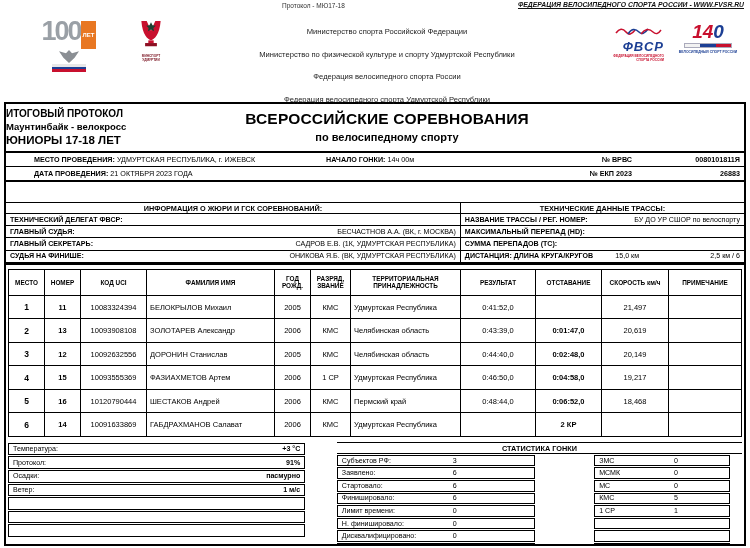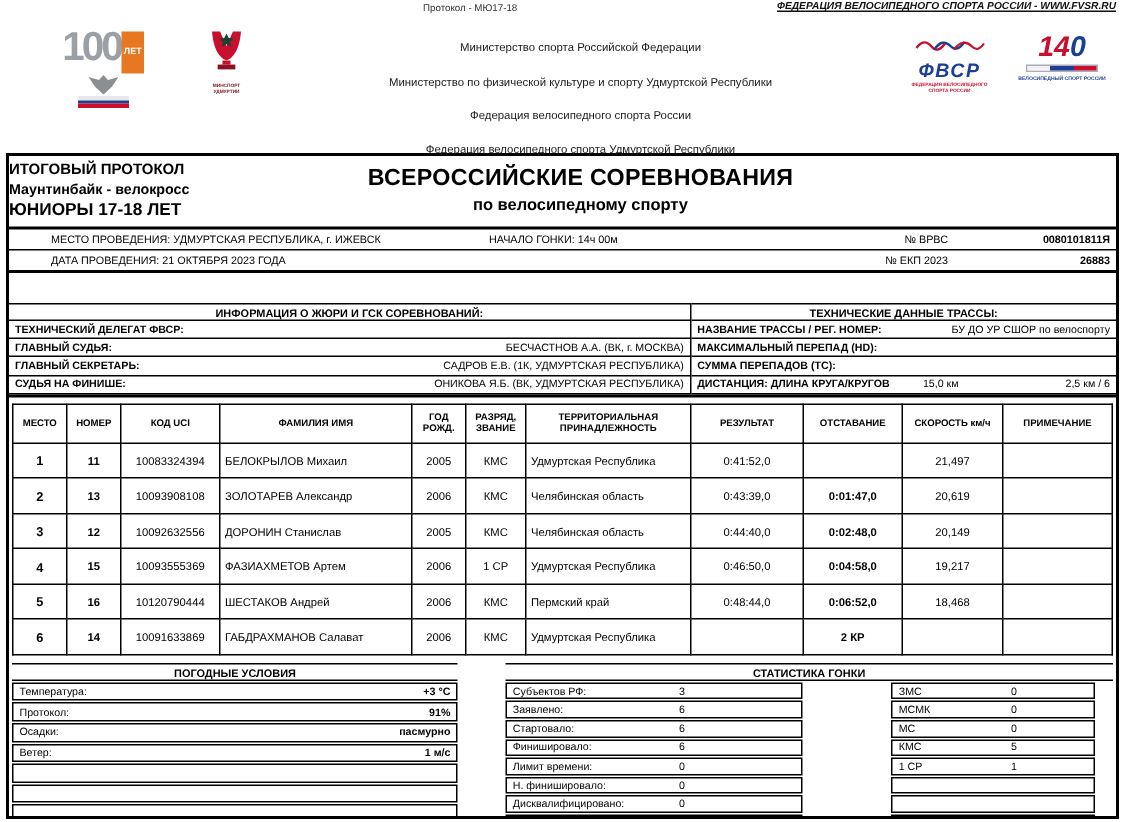--- a/index.html
+++ b/index.html
@@ -1,18 +1,18 @@
 <!DOCTYPE html>
 <html><head>
 <meta charset="utf-8">
 <style>
   * { box-sizing: border-box; margin: 0; padding: 0; }
   html,body { width: 750px; height: 548px; background: #fff; }
   body { font-family: "Liberation Sans", sans-serif; color: #000; position: relative; overflow: hidden; }
-  .b { font-weight: normal; padding-left: 24px; }
+  .b { font-weight: bold; padding-left: 24px; }
 
   
   .top-strip { position: relative; height: 12px; }
   .protocol-ref { position: absolute; left: 282px; top: 2px; font-size: 6.5px; color: #333; }
   .fed-link { position: absolute; right: 6px; top: 1px; font-size: 6.8px; font-weight: bold; font-style: italic; text-decoration: underline; color: #111; }
 
   
   .header-row { display: flex; height: 90px; padding: 0 6px; }
   .logos-left { width: 172px; display: flex; gap: 26px; padding: 6px 0 0 24px; }
   .logos-right { width: 148px; display: flex; gap: 12px; padding: 10px 4px 0 0; justify-content: flex-end; }
@@ -31,21 +31,21 @@
   .l100-ribbon i { display: block; height: 2.5px; }
   .l100-ribbon .w { background: #e8e8e8; }
   .l100-ribbon .bl { background: #1c3f94; }
   .l100-ribbon .r { background: #c8102e; }
 
   
   .logoCup { width: 34px; text-align: center; padding-top: 2px; }
   .cup-cap { font-size: 3.2px; color: #7a1220; font-weight: bold; line-height: 4px; }
 
   
-  .logoFvsr { width: 62px; text-align: center; }
+  .logoFvsr { width: 62px; text-align: right; }
   .fvsr-text { font-size: 13px; font-weight: bold; font-style: italic; color: #1c3f94; letter-spacing: 1px; line-height: 13px; }
   .fvsr-cap { font-size: 3.2px; color: #c8102e; font-weight: bold; line-height: 4px; margin-top: 1px; }
 
   
   .logo140 { width: 64px; text-align: center; }
   .l140-row { line-height: 20px; }
   .l140-p1 { font-size: 19px; font-weight: bold; font-style: italic; color: #c8102e; }
   .l140-p2 { font-size: 19px; font-weight: bold; font-style: italic; color: #1c3f94; }
   .l140-bar { width: 48px; margin: 0 auto; display: flex; height: 5px; border: .5px solid #aab; }
   .l140-bar i { flex: 1; }
@@ -389,21 +389,20 @@
               <td class="c8">2 КР</td>
               <td class="c9"></td>
               <td class="c10"></td>
             </tr>
           </tbody>
       </table>
     </div>
 
     <div class="bottom-section">
       <div class="weather">
-        <div class="sec-bar">ПОГОДНЫЕ УСЛОВИЯ</div>
         <div>
 
             <div class="box-row">
               <span class="w-label">Температура:</span>
               <span class="w-value">+3 °C</span>
             </div>
 
             <div class="box-row">
               <span class="w-label">Протокол:</span>
               <span class="w-value">91%</span>

